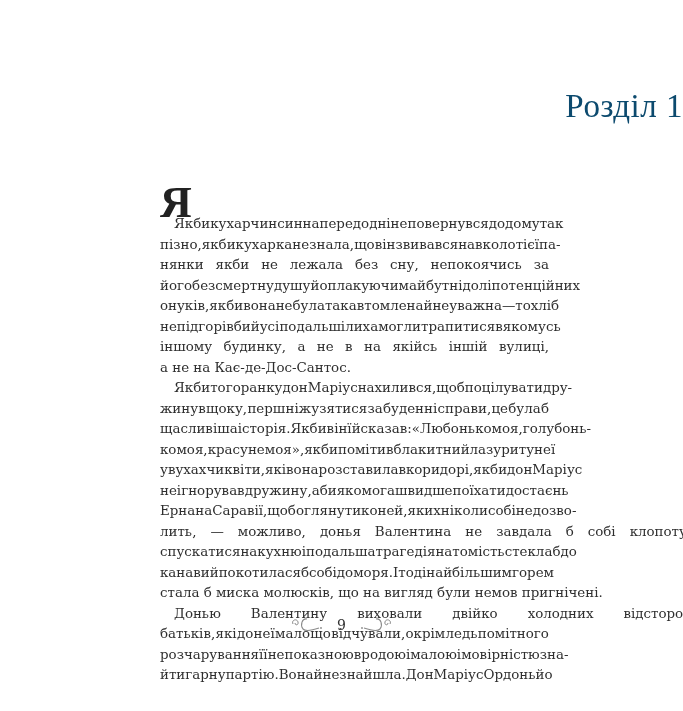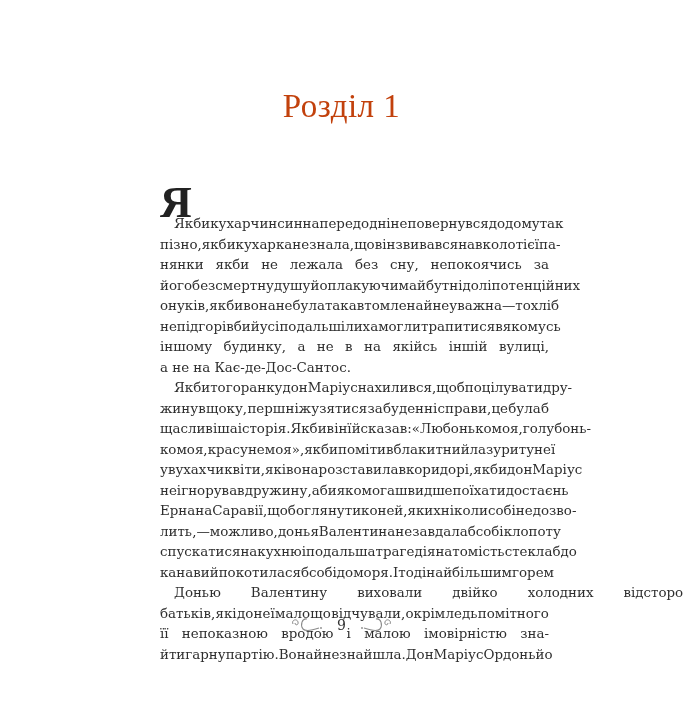--- a/index.html
+++ b/index.html
@@ -19,25 +19,25 @@
       position: absolute;
       left: 0; top: 0;
       width: 683px; height: 711px;
       background: #ffffff;
     }
     .chapter-title {
       position: absolute;
       top: 88px;
       left: 0;
       width: 683px;
-      text-align: center;
+      text-align: right;
       font-family: "Liberation Serif", "DejaVu Serif", serif;
       font-size: 33px;
       font-weight: normal;
-      color: #c2410c;
+      color: #0c4a6e;
       letter-spacing: 0.5px;
       margin: 0;
     }
     .body-text {
       position: absolute;
       left: 160px;
       top: 188px;
       width: 389px;
     }
     .line {
@@ -290,21 +290,21 @@
           <span class="w">оглянути</span>
           <span class="w">коней,</span>
           <span class="w">яких</span>
           <span class="w">ніколи</span>
           <span class="w">собі</span>
           <span class="w">не</span>
           <span class="w">дозво-</span>
         </span>
       </div>
     <div class="line">
-        <span style="display: flex; justify-content: flex-start; width: 100%;">
+        <span style="display: flex; justify-content: flex-start; width: 100%; gap: 14px;">
           <span class="w">лить,</span>
           <span class="w">—</span>
           <span class="w">можливо,</span>
           <span class="w">донья</span>
           <span class="w">Валентина</span>
           <span class="w">не</span>
           <span class="w">завдала</span>
           <span class="w">б</span>
           <span class="w">собі</span>
           <span class="w">клопоту</span>
@@ -332,20 +332,23 @@
           <span class="w">б</span>
           <span class="w">собі</span>
           <span class="w">до</span>
           <span class="w">моря.</span>
           <span class="w">І</span>
           <span class="w">тоді</span>
           <span class="w">найбільшим</span>
           <span class="w">горем</span>
         </span>
       </div>
+    <div class="line last">
+        <span>стала б миска молюсків, що на вигляд були немов пригнічені.</span>
+      </div>
     <div class="line indent">
         <span style="display: flex; justify-content: space-between; width: 100%; gap: 30px;">
           <span class="w">Донью</span>
           <span class="w">Валентину</span>
           <span class="w">виховали</span>
           <span class="w">двійко</span>
           <span class="w">холодних</span>
           <span class="w">відсторонених</span>
         </span>
       </div>
@@ -358,20 +361,21 @@
           <span class="w">мало</span>
           <span class="w">що</span>
           <span class="w">відчували,</span>
           <span class="w">окрім</span>
           <span class="w">ледь</span>
           <span class="w">помітного</span>
         </span>
       </div>
     <div class="line">
         <span style="display: flex; justify-content: space-between; width: 100%;">
+          <span class="w">розчарування</span>
           <span class="w">її</span>
           <span class="w">непоказною</span>
           <span class="w">вродою</span>
           <span class="w">і</span>
           <span class="w">малою</span>
           <span class="w">імовірністю</span>
           <span class="w">зна-</span>
         </span>
       </div>
     <div class="line">

